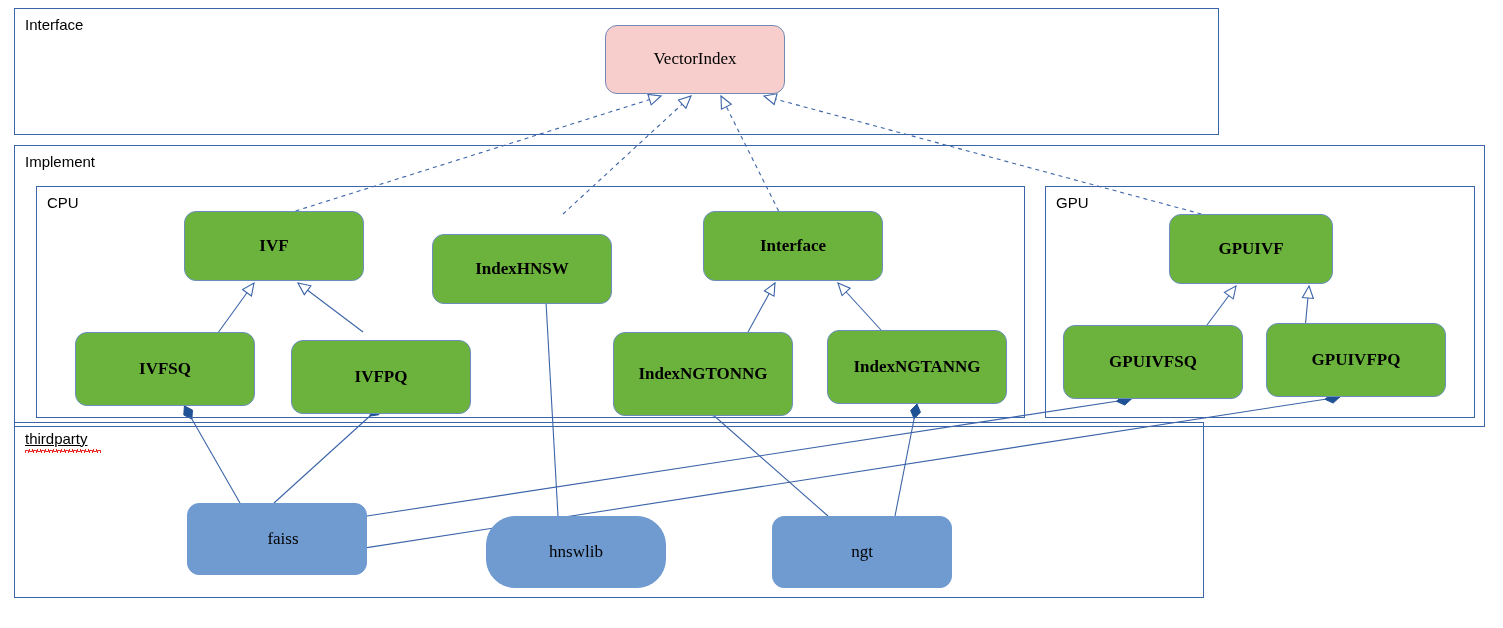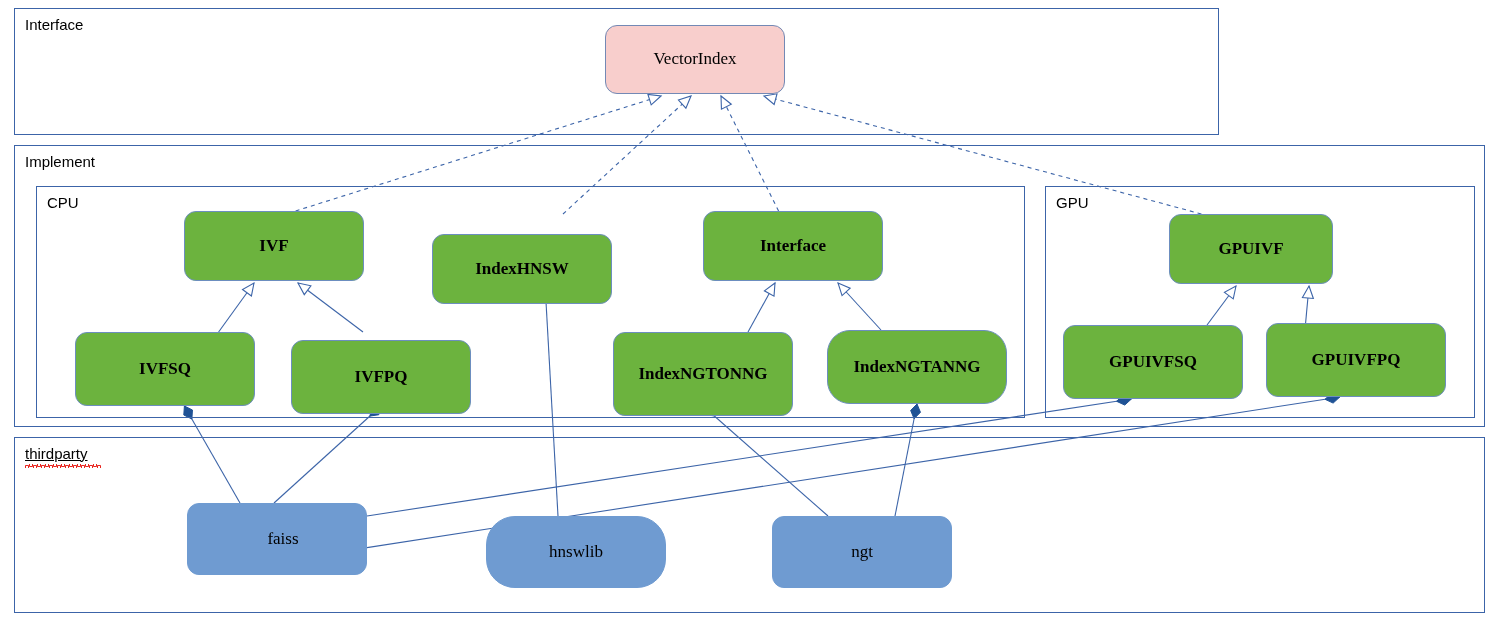--- a/index.html
+++ b/index.html
@@ -131,21 +131,21 @@
       </div>
       <div class="group" style="left: 14px; top: 145px; width: 1471px; height: 282px; border-color: rgb(60, 100, 168);">
         <div class="group-label">Implement</div>
       </div>
       <div class="group" style="left: 36px; top: 186px; width: 989px; height: 232px; border-color: rgb(60, 100, 168);">
         <div class="group-label">CPU</div>
       </div>
       <div class="group" style="left: 1045px; top: 186px; width: 430px; height: 232px; border-color: rgb(60, 100, 168);">
         <div class="group-label">GPU</div>
       </div>
-      <div class="group" style="left: 14px; top: 437px; width: 1471px; height: 176px; border-color: rgb(60, 100, 168);">
+      <div class="group" style="left: 14px; top: 422px; width: 1190px; height: 176px; border-color: rgb(60, 100, 168);">
         <div class="group-label misspelled">thirdparty</div>
         <div class="squiggle" style="top: 26px;"></div>
       </div>
     </div>
 
   <div id="node-layer">
       <div class="node iface" style="left: 605px; top: 25px; width: 180px; height: 69px;">
         <span>VectorIndex</span>
       </div>
       <div class="node impl" style="left: 184px; top: 211px; width: 180px; height: 70px;">
@@ -162,21 +162,21 @@
       </div>
       <div class="node impl" style="left: 75px; top: 332px; width: 180px; height: 74px;">
         <span>IVFSQ</span>
       </div>
       <div class="node impl" style="left: 291px; top: 340px; width: 180px; height: 74px;">
         <span>IVFPQ</span>
       </div>
       <div class="node impl" style="left: 613px; top: 332px; width: 180px; height: 84px;">
         <span>IndexNGTONNG</span>
       </div>
-      <div class="node impl" style="left: 827px; top: 330px; width: 180px; height: 74px; border-radius: 23px;">
+      <div class="node impl" style="left: 827px; top: 330px; width: 180px; height: 74px;">
         <span>IndexNGTANNG</span>
       </div>
       <div class="node impl" style="left: 1063px; top: 325px; width: 180px; height: 74px;">
         <span>GPUIVFSQ</span>
       </div>
       <div class="node impl" style="left: 1266px; top: 323px; width: 180px; height: 74px;">
         <span>GPUIVFPQ</span>
       </div>
       <div class="node third" style="left: 187px; top: 503px; width: 180px; height: 72px; padding-left: 12px;">
         <span>faiss</span>

